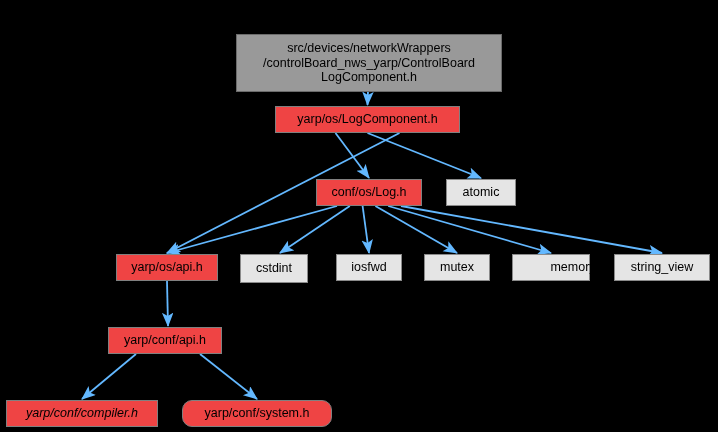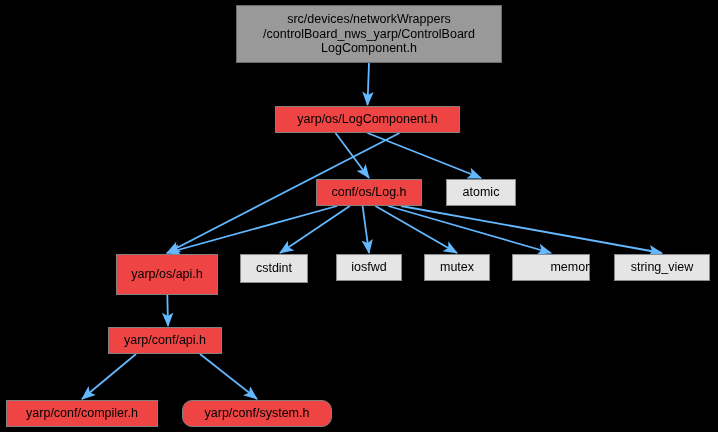--- a/index.html
+++ b/index.html
@@ -37,20 +37,21 @@
     border: 1px solid #757575;
     background: #ffffff;
     white-space: pre-line;
     letter-spacing: 0px;
     z-index: 2;
   }
   .node.root {
     background: #999999;
     border: 1px solid #6b6b6b;
     padding: 2px 6px;
+    margin-top: 29px;
   }
   .node.sys {
     background: #e5e5e5;
     border: 1px solid #8a8a8a;
   }
   .node.white {
     background: #ef4444;
     border: 1px solid #808080;
   }
 </style>
@@ -80,23 +81,23 @@
         <path d="M200,354 L257,399" marker-end="url(#arrowhead)"></path>
       </g>
   </svg>
   <div id="node-layer">
       <div class="node root" style="left: 236px; top: 5px; width: 266px; height: 58px;">src/devices/networkWrappers
 /controlBoard_nws_yarp/ControlBoard
 LogComponent.h</div>
       <div class="node white" style="left: 275px; top: 106px; width: 185px; height: 27px;">yarp/os/LogComponent.h</div>
       <div class="node white" style="left: 316px; top: 179px; width: 106px; height: 27px;">conf/os/Log.h</div>
       <div class="node sys" style="left: 446px; top: 179px; width: 70px; height: 27px;">atomic</div>
-      <div class="node white" style="left: 116px; top: 254px; width: 102px; height: 41px;">yarp/os/api.h</div>
+      <div class="node white" style="left: 116px; top: 254px; width: 102px; height: 27px;">yarp/os/api.h</div>
       <div class="node sys" style="left: 240px; top: 254px; width: 68px; height: 29px;">cstdint</div>
       <div class="node sys" style="left: 336px; top: 254px; width: 66px; height: 27px;">iosfwd</div>
       <div class="node sys" style="left: 424px; top: 254px; width: 66px; height: 27px;">mutex</div>
       <div class="node sys" style="left: 512px; top: 254px; width: 78px; height: 27px; padding-left: 44px;">memory</div>
       <div class="node sys" style="left: 614px; top: 254px; width: 96px; height: 27px;">string_view</div>
       <div class="node white" style="left: 108px; top: 327px; width: 114px; height: 27px;">yarp/conf/api.h</div>
-      <div class="node white" style="left: 6px; top: 400px; width: 152px; height: 27px;">yarp/conf/compiler.h</div>
+      <div class="node white" style="left: 6px; top: 400px; width: 152px; height: 27px; font-style: italic;">yarp/conf/compiler.h</div>
       <div class="node white" style="left: 182px; top: 400px; width: 150px; height: 27px; border-radius: 10px;">yarp/conf/system.h</div>
     </div>
 </div>
 
 </body></html>

